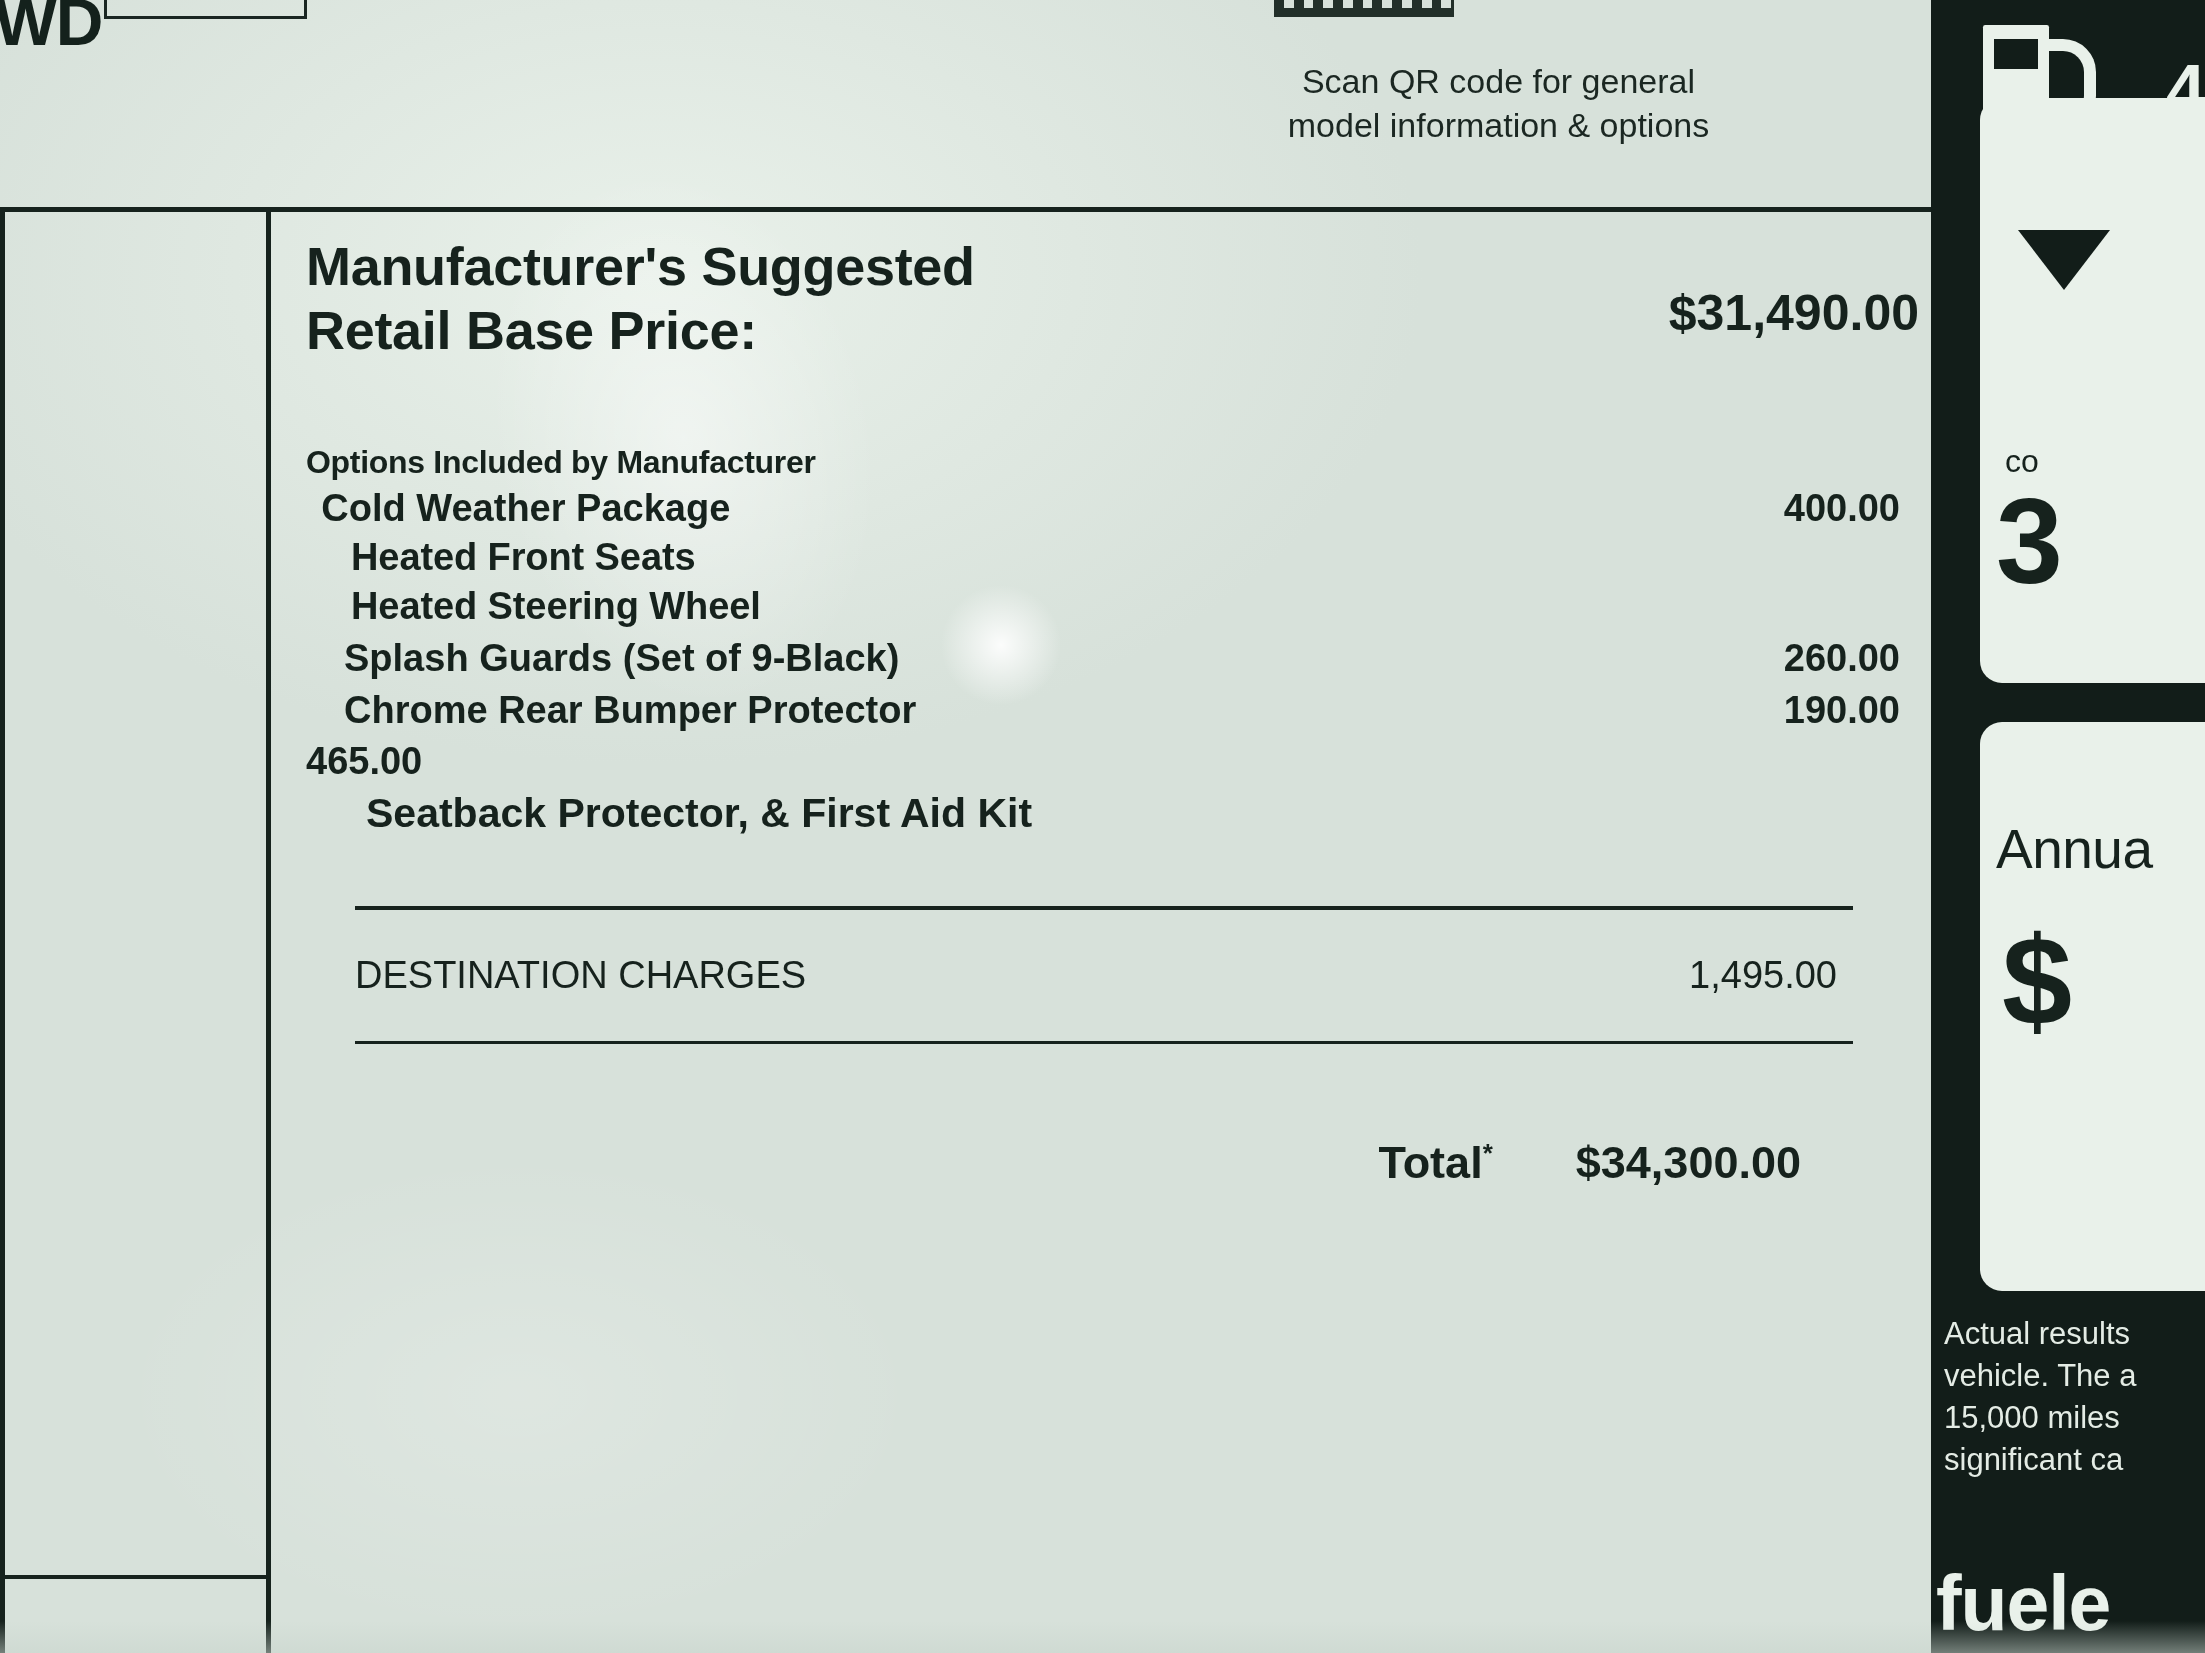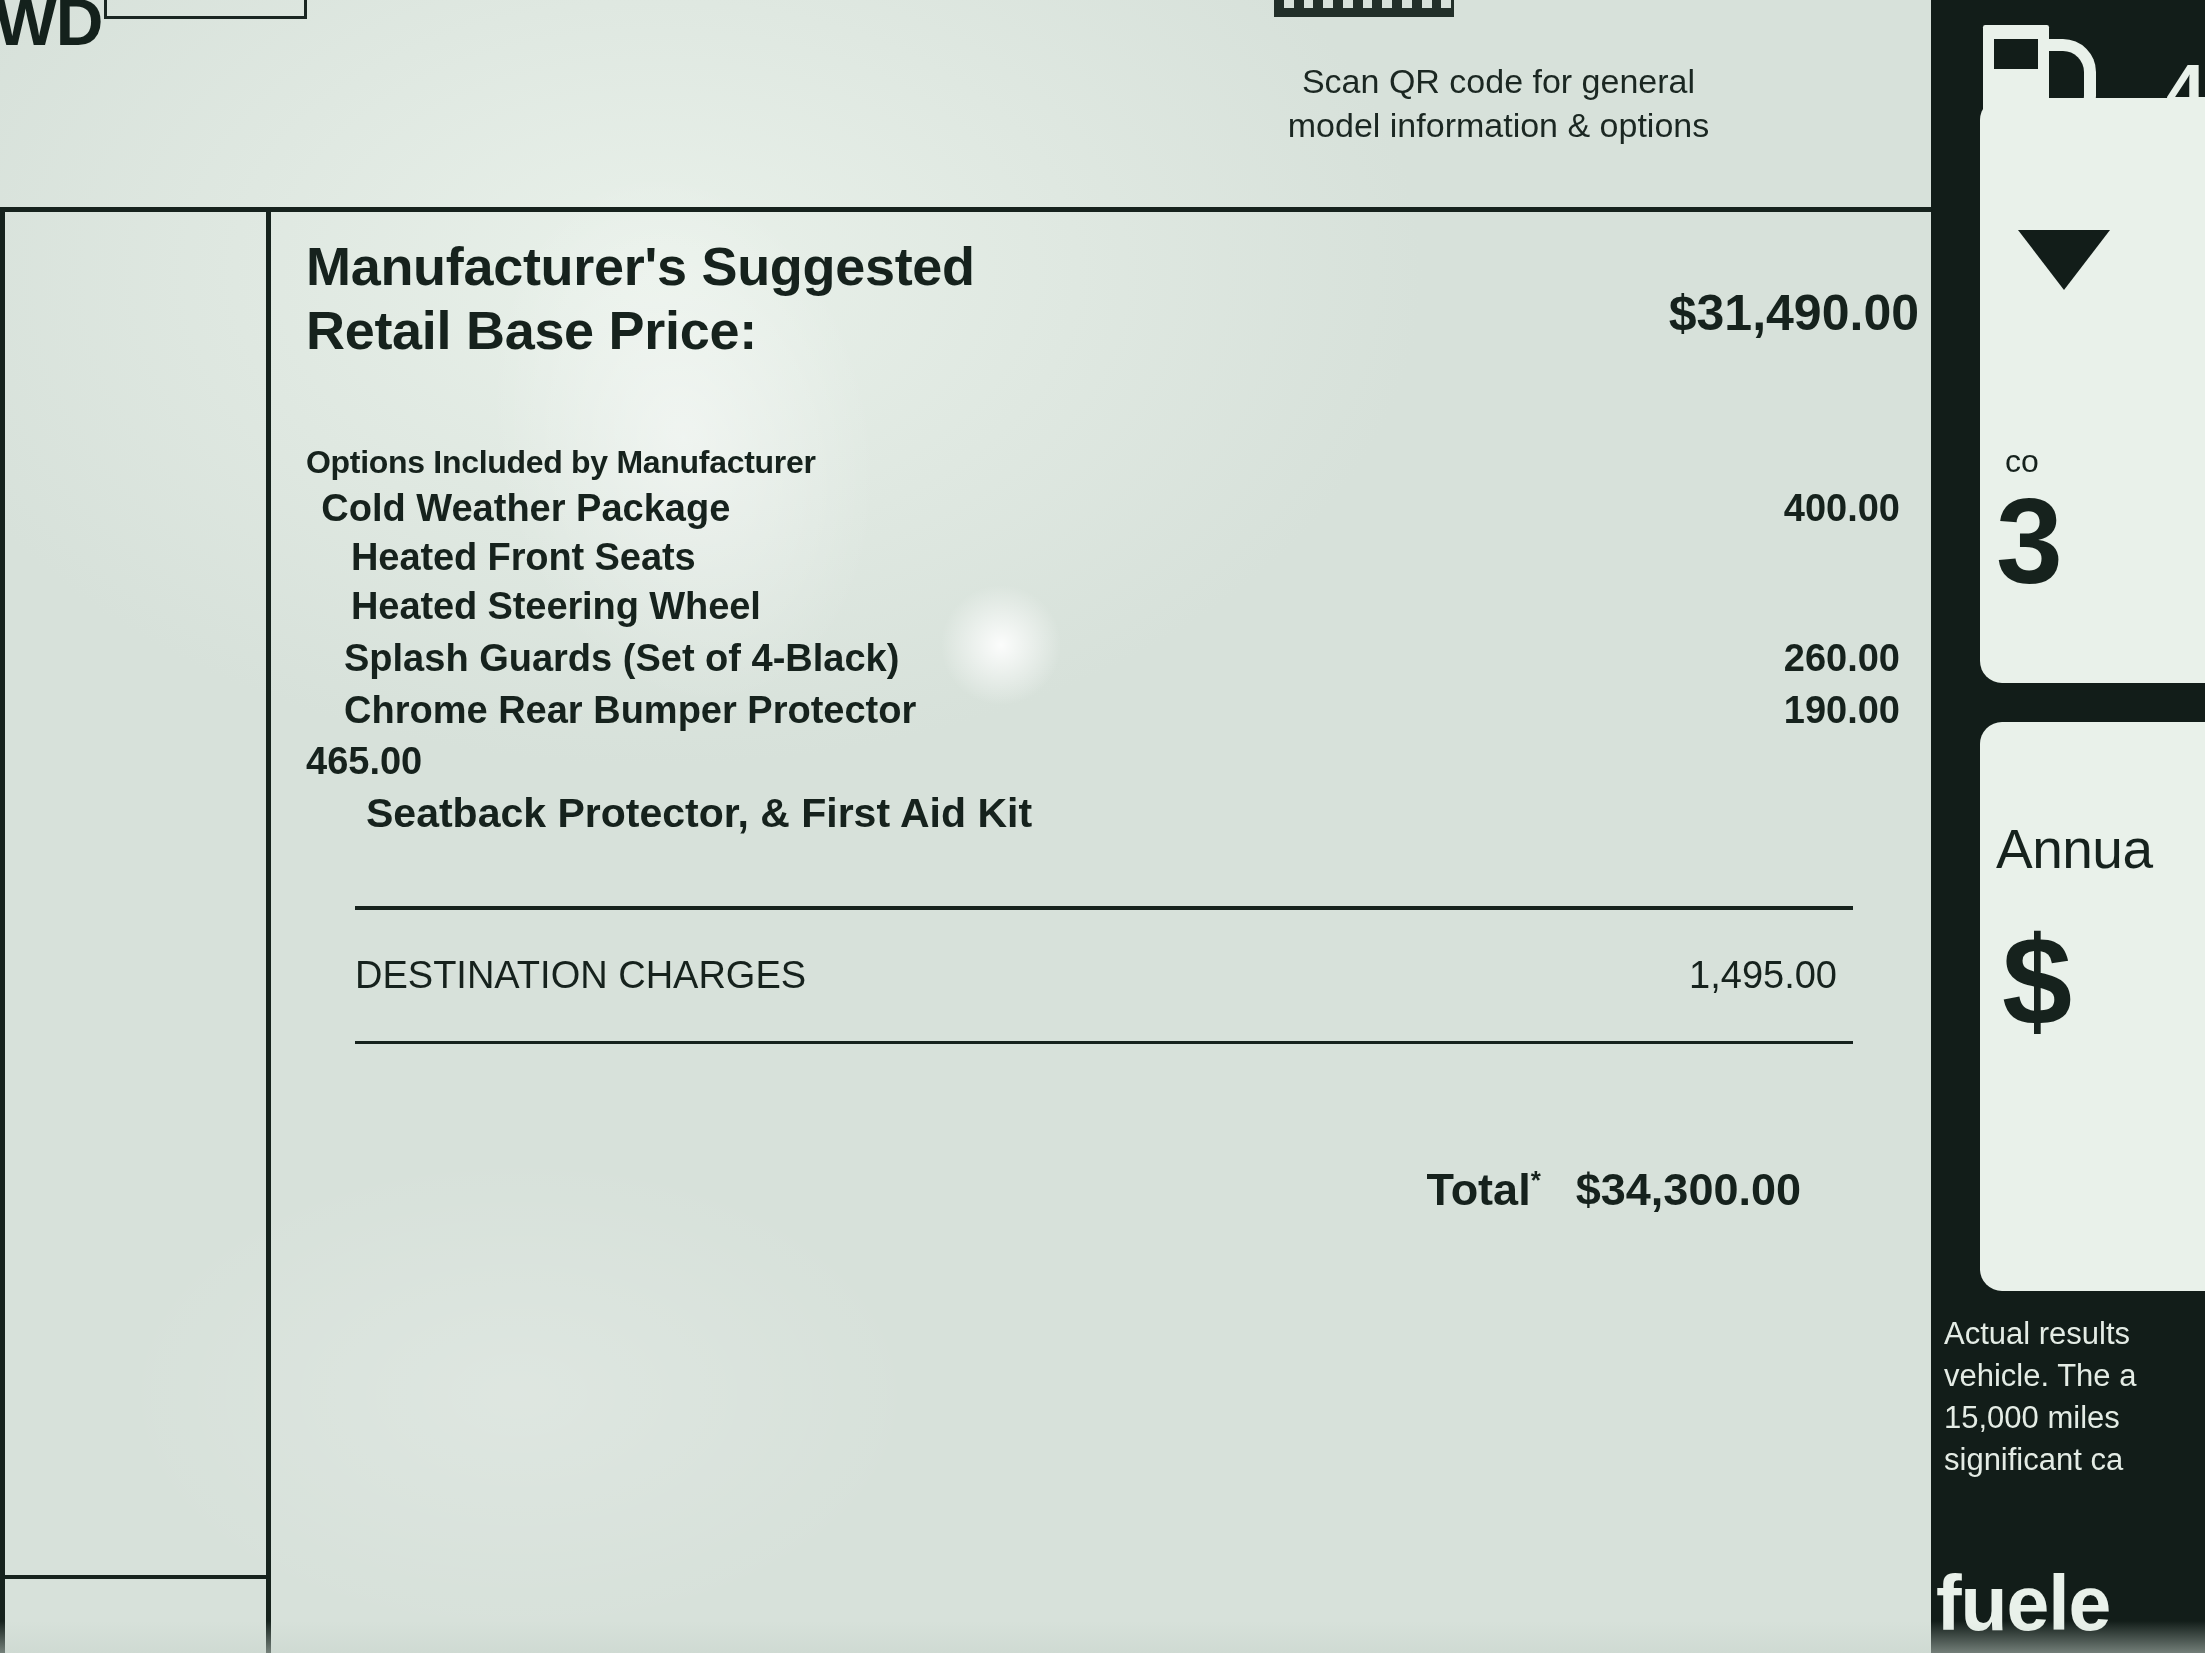--- a/index.html
+++ b/index.html
@@ -198,22 +198,22 @@
   .dest-price { padding-right: 82px; white-space: nowrap; }
   .divider2 {
     height: 3.8px;
     background: #16221d;
     margin: 44px 66px 0 49px;
   }
   .total-row {
     display: flex;
     justify-content: flex-end;
     align-items: baseline;
-    margin-top: 120px;
-    gap: 35px;
+    margin-top: 93px;
+    gap: 83px;
     padding-right: 118px;
     font-size: 45px;
     font-weight: bold;
   }
   .total-label sup { font-size: 26px; }
 
   
   .right-panel {
     position: absolute;
     left: 1931px;
@@ -371,21 +371,21 @@
     <div class="section-title">Options Included by Manufacturer</div>
 
     <div class="opt-row">
       <div class="opt-name">Cold Weather Package</div>
       <div class="opt-price">400.00</div>
     </div>
     <div class="opt-sub">Heated Front Seats</div>
     <div class="opt-sub">Heated Steering Wheel</div>
 
     <div class="opt-row">
-      <div class="opt-name indent2">Splash Guards (Set of 4-Black)</div>
+      <div class="opt-name indent2">Splash Guards (Set of 9-Black)</div>
       <div class="opt-price">260.00</div>
     </div>
 
     <div class="opt-row">
       <div class="opt-name indent2">Chrome Rear Bumper Protector</div>
       <div class="opt-price">190.00</div>
     </div>
 
     <div class="opt-row">
       <div class="opt-price">465.00</div>

